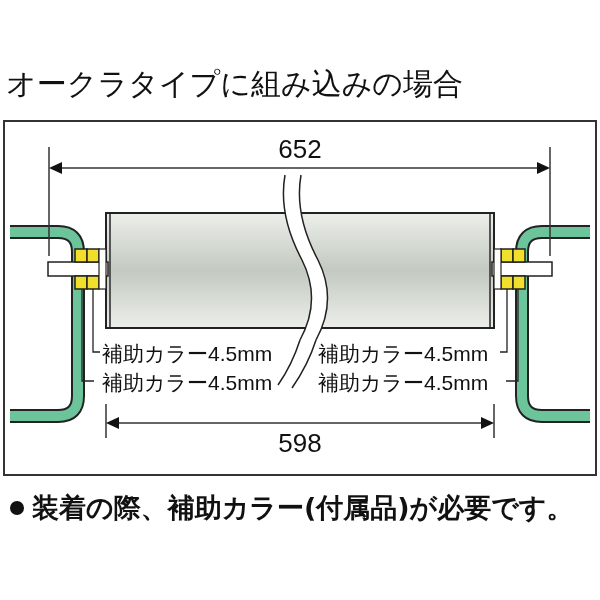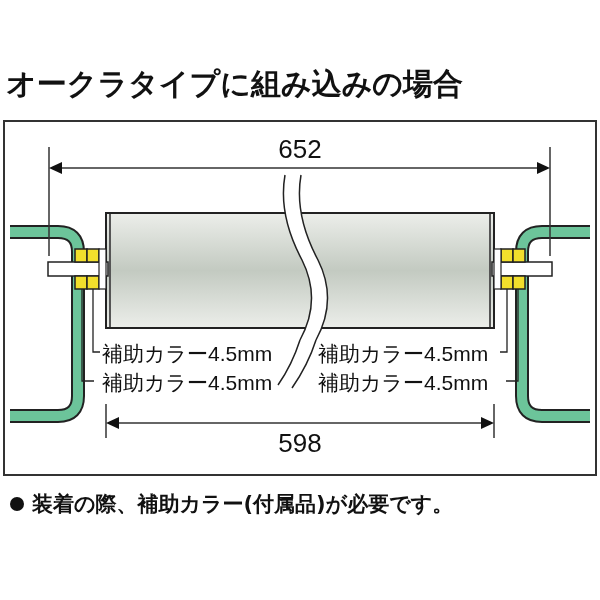--- a/index.html
+++ b/index.html
@@ -1,21 +1,21 @@
 <!DOCTYPE html>
 <html><head>
   <meta charset="utf-8">
   <style>
     html, body { margin: 0; padding: 0; background: #ffffff; }
     body { width: 600px; height: 600px; position: relative; overflow: hidden;
            font-family: "DejaVu Sans", "Liberation Sans", sans-serif; }
-    .title { position: absolute; left: 6px; top: 64px; font-size: 30px; font-weight: bold;
+    .title { position: absolute; left: 6px; top: 64px; font-size: 30px; font-weight: normal;
              color: #111; letter-spacing: 0px; white-space: nowrap; }
     .diagram { position: absolute; left: 0; top: 0; }
-    .note { position: absolute; left: 4px; top: 490px; font-size: 21px; font-weight: bold;
+    .note { position: absolute; left: 4px; top: 490px; font-size: 27px; font-weight: bold;
             color: #111; white-space: nowrap; display: flex; align-items: center; }
     .bullet { display: inline-block; width: 14px; height: 14px; border-radius: 50%;
               background: #111; margin: 0 8px 0 6px; }
     svg text { font-family: "Liberation Sans", "DejaVu Sans", sans-serif; }
   </style>
 </head>
 <body>
 
 <div class="title">オークラタイプに組み込みの場合</div>
 

